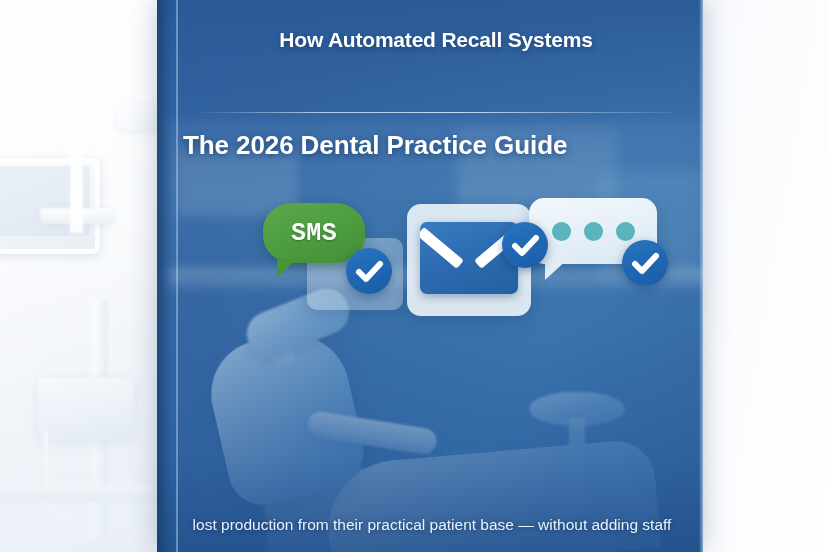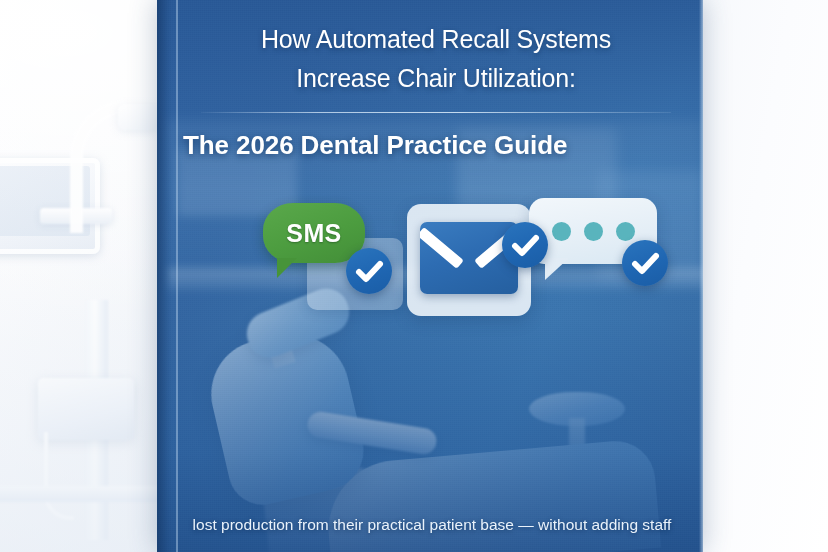--- a/index.html
+++ b/index.html
@@ -345,22 +345,22 @@
   }
   .title-block {
     position: absolute;
     left: 30px;
     right: 18px;
     top: 20px;
     text-align: center;
   }
   .title-line {
     color: #ffffff;
-    font-size: 25px;
-    font-weight: normal;
+    font-size: 21px;
+    font-weight: bold;
     line-height: 39px;
     letter-spacing: -0.2px;
     text-shadow: 0 2px 5px rgba(15,45,85,0.55);
     white-space: nowrap;
   }
   .title-rule {
     position: absolute;
     left: 44px;
     right: 32px;
     top: 112px;
@@ -393,20 +393,21 @@
   .caption-line { white-space: nowrap; }
 
   
   .icons {
     position: absolute;
     left: 0;
     top: 190px;
     width: 510px;
     height: 130px;
     z-index: 7;
+    font-family: Liberation Mono, monospace;
   }
 
   
   .card-sms {
     position: absolute;
     left: 150px;
     top: 48px;
     width: 96px;
     height: 72px;
     border-radius: 10px;
@@ -624,21 +625,20 @@
       <div class="badge badge-chat">
         <svg width="46" height="46" viewBox="0 0 46 46">
             <path d="M13 24 L20 31 L34 16" fill="none" stroke="#ffffff" stroke-width="6" stroke-linecap="round" stroke-linejoin="round"></path>
           </svg>
       </div>
     </div>
 
     <div class="cover-text">
       <div class="title-block">
         <div class="title-line">How Automated Recall Systems</div>
-        <div class="title-line">Increase Chair Utilization:</div>
       </div>
 
       <div class="title-rule"></div>
 
       <div class="subtitle">The 2026 Dental Practice Guide</div>
 
       <div class="caption">
         <div class="caption-line">lost production from their practical patient base — without adding staff</div>
       </div>
     </div>

